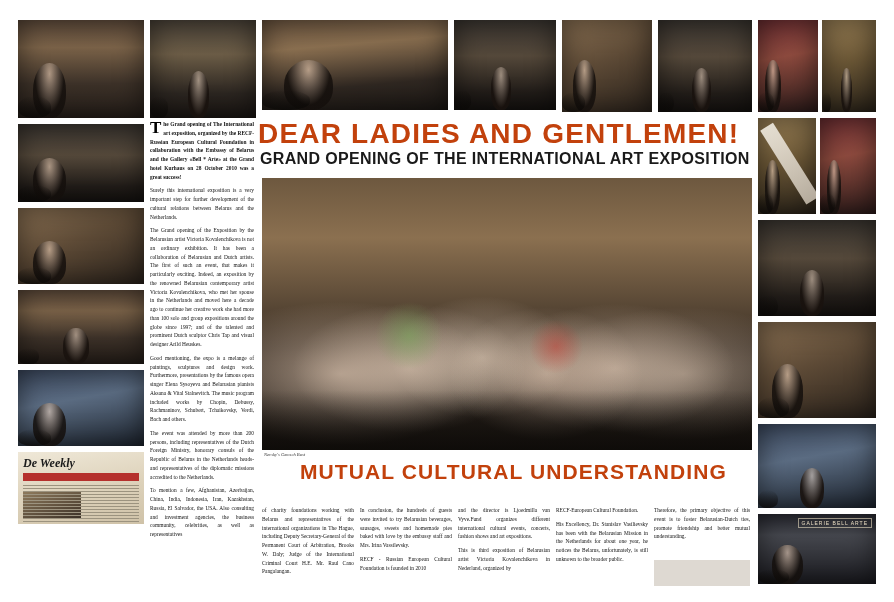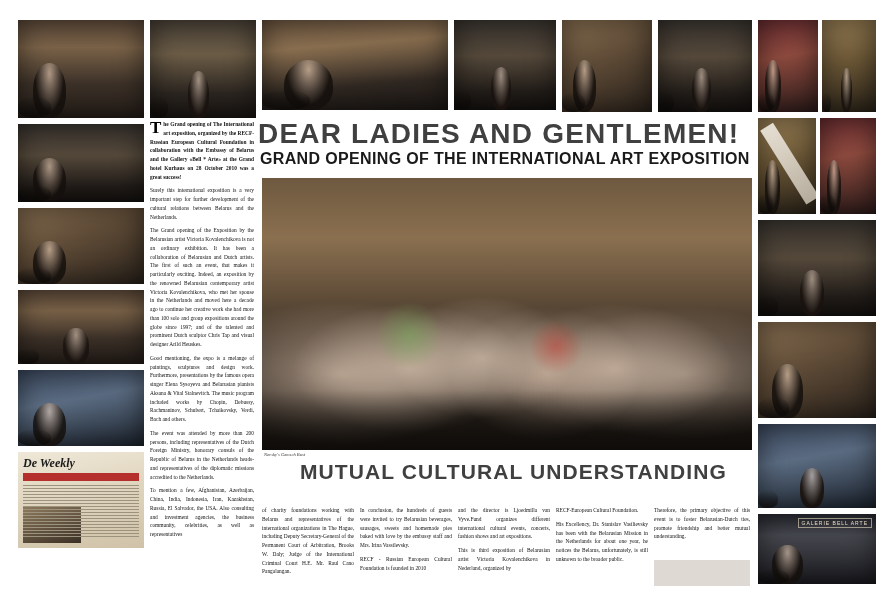--- a/index.html
+++ b/index.html
@@ -100,21 +100,21 @@
     line-height: 13px;
     padding: 1px 2px 0 0;
     color: #000;
   }
 
   
   .headline {
     position: absolute;
     font-family: "Liberation Sans", sans-serif;
     font-weight: bold;
-    color: #404040;
+    color: #c2410c;
     letter-spacing: 0.5px;
     white-space: nowrap;
   }
   #main-headline {
     left: 258px; top: 118px;
     font-size: 28px;
     letter-spacing: 1.2px;
   }
   #sub-headline {
     left: 260px; top: 150px;
@@ -219,21 +219,21 @@
     </div>
 
   <div class="photo g-hall blobs2 vign floor" style="left:18px; top:290px; width:126px; height:74px;">
       <span class="layer"></span>
     </div>
 
   <div class="photo g-blue blobs vign floor" style="left:18px; top:370px; width:126px; height:76px;">
       <span class="layer"></span>
     </div>
 
-  <div class="photo g-paper" style="left:18px; top:452px; width:126px; height:96px;">
+  <div class="photo g-paper" style="left:18px; top:452px; width:126px; height:72px;">
     <span class="clip-masthead">De Weekly</span>
     <span class="clip-red"></span>
     <span class="clip-photo"></span>
     <span class="clip-lines">
       <i></i>
         <i></i>
         <i></i>
         <i></i>
         <i></i>
         <i></i>

